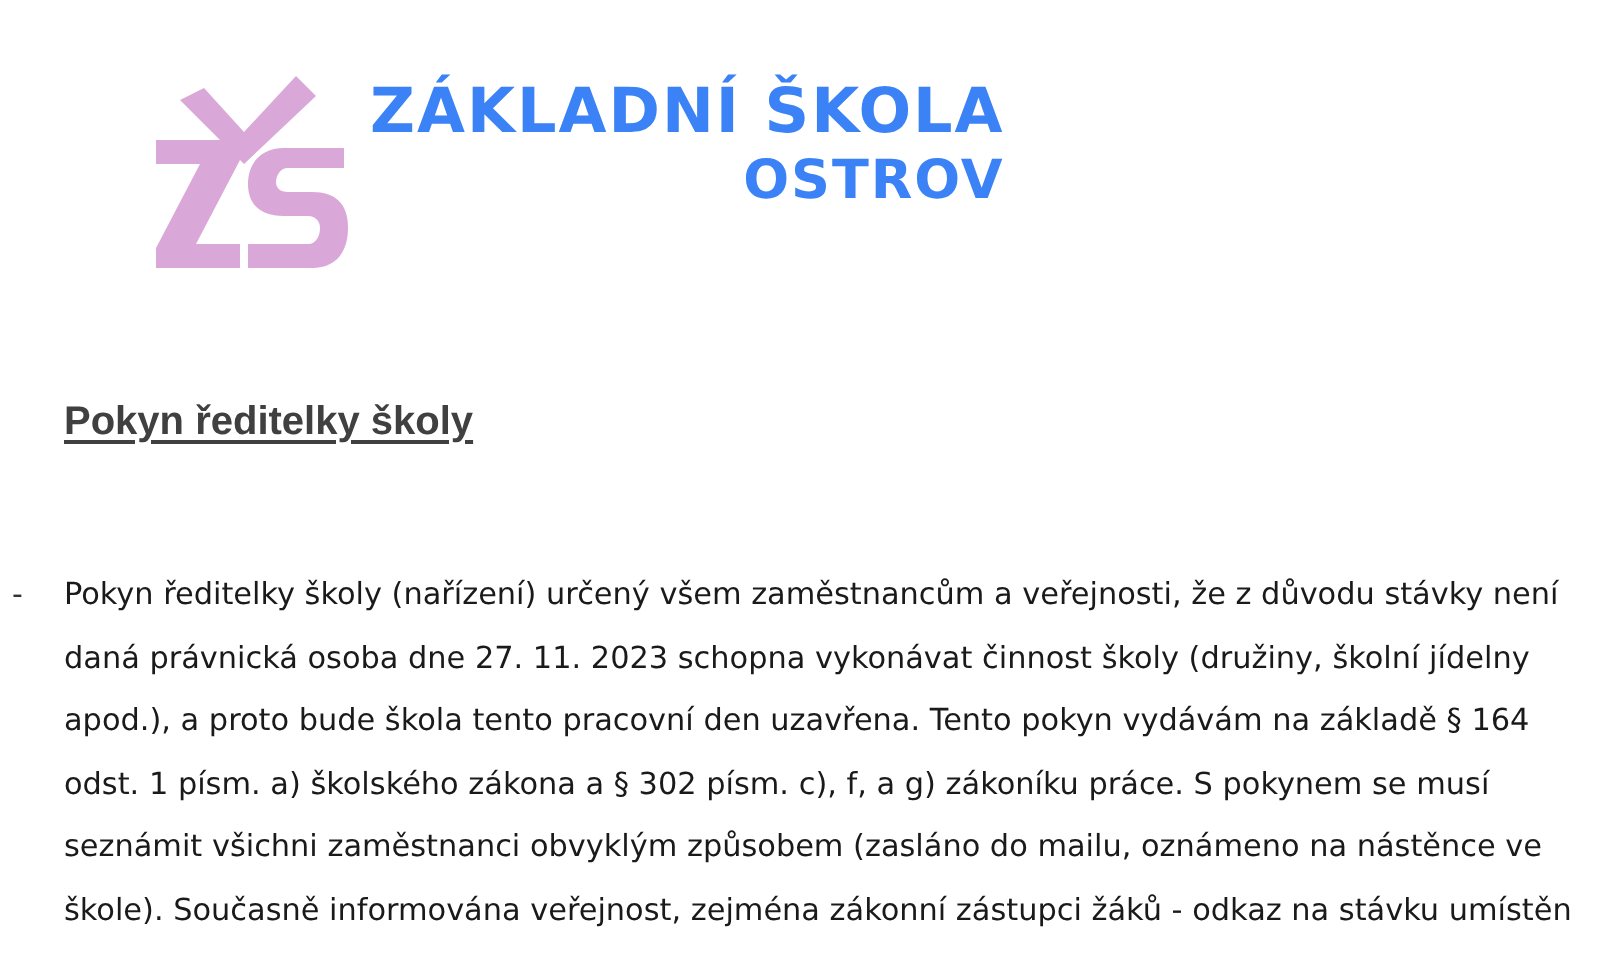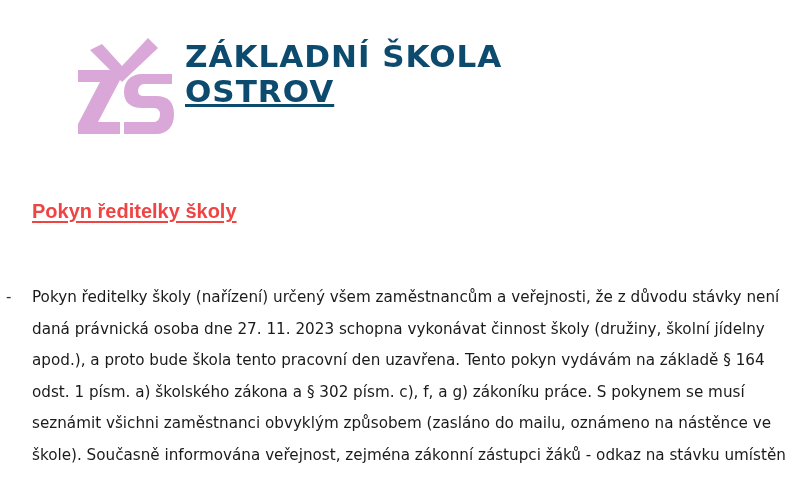--- a/index.html
+++ b/index.html
@@ -1,24 +1,24 @@
 <!DOCTYPE html>
 <html><head>
 <meta charset="utf-8">
 <style>
   html, body { margin:0; padding:0; }
   body { width:800px; height:480px; overflow:hidden; background:#fff; position:relative;
          font-family:"Liberation Sans", sans-serif; }
   .logo { position:absolute; left:76px; top:36px; width:100px; height:100px; }
-  .brand { position:absolute; left:185px; top:38px; color:#0c4a6e; font-family:"DejaVu Sans", sans-serif; font-weight:bold; }
+  .brand { position:absolute; left:185px; top:38px; color:#3b82f6; font-family:"DejaVu Sans", sans-serif; font-weight:bold;text-align:right; }
   .brand-line1 { font-size:31px; letter-spacing:1px; line-height:36px; }
-  .brand-line2 { font-size:31px; letter-spacing:1px; line-height:34px;text-decoration:underline; }
+  .brand-line2 { font-size:27px; letter-spacing:1px; line-height:34px; }
   .brand-sub { font-size:15px; line-height:22px; margin-top:2px; }
   .title { position:absolute; left:32px; top:200px; font-size:20px; font-weight:bold;
-           text-decoration:underline; text-underline-offset:3px; color:#ef4444; }
+           text-decoration:underline; text-underline-offset:3px; color:#404040; }
   .body { position:absolute; left:32px; top:282px; width:770px; font-family:"DejaVu Sans", sans-serif;
           font-size:15.2px; color:#1a1a1a; line-height:31.5px; }
   .dash { position:absolute; left:6px; top:282px; font-size:15px; color:#333; line-height:31.5px;
           font-family:"DejaVu Sans", sans-serif; }
   .line { white-space:nowrap; display:block; }
 </style>
 </head>
 <body>
 
 <div class="logo">

